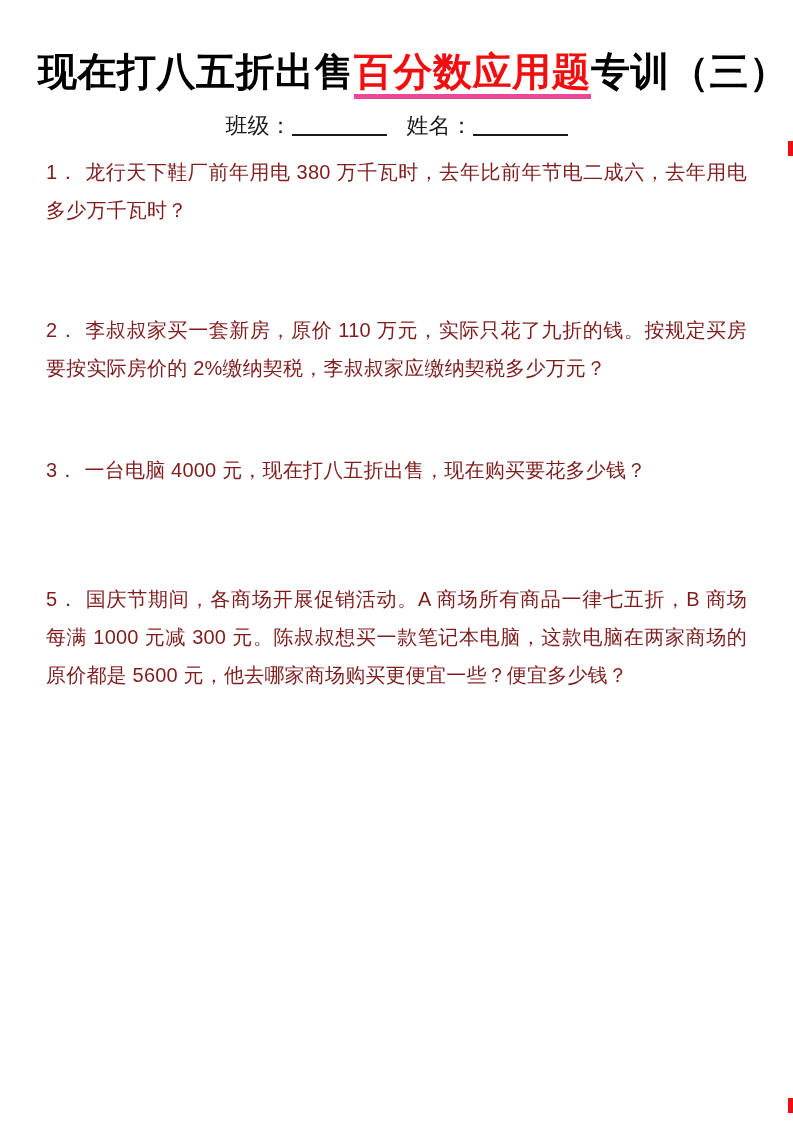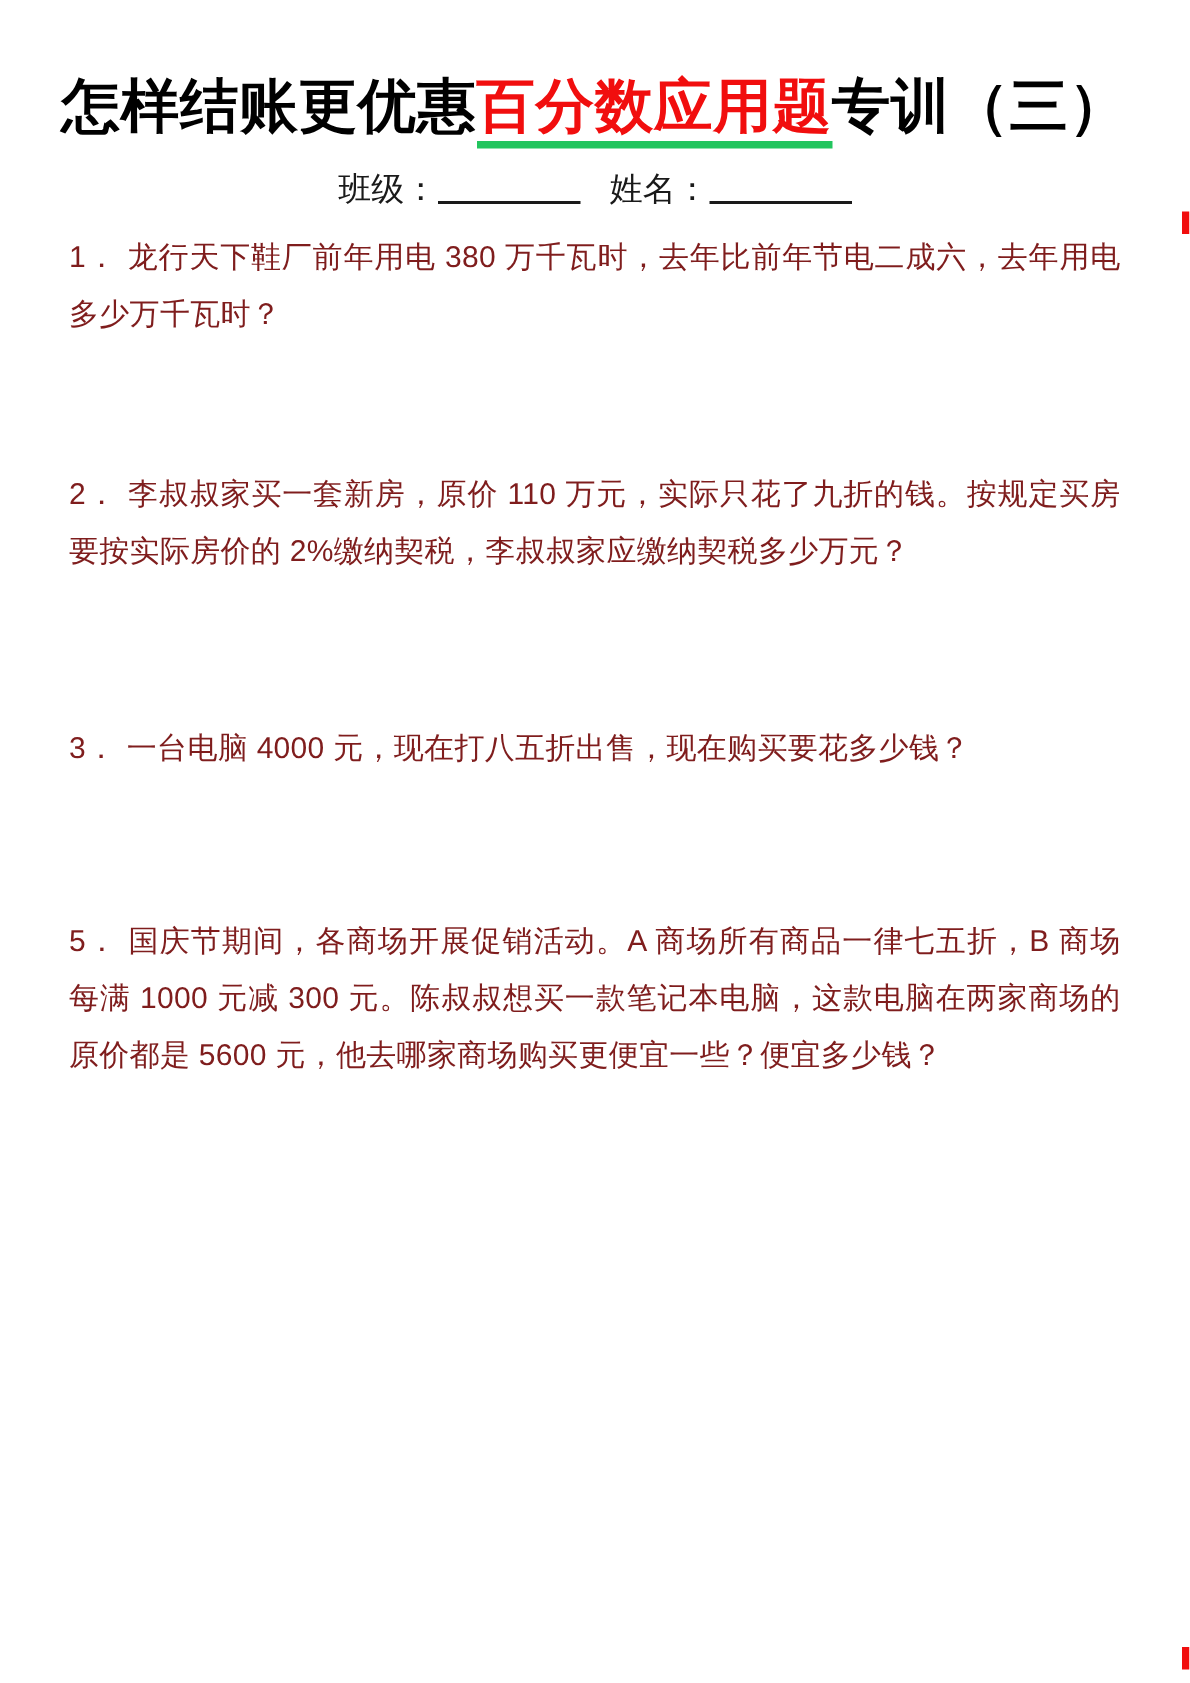--- a/index.html
+++ b/index.html
@@ -26,21 +26,21 @@
     font-size: 39px;
     font-weight: 700;
     color: #000000;
     line-height: 1.32;
     letter-spacing: 0.5px;
     white-space: nowrap;
     margin: 0 -8px;
   }
   .title .hl {
     color: #f10e0e;
-    border-bottom: 5px solid #22c55e;
+    border-bottom: 5px solid #ec4899;
     padding-bottom: 1px;
   }
   .meta {
     margin-top: 13px;
     text-align: center;
     font-size: 22px;
     line-height: 30px;
     color: #1a1a1a;
     white-space: nowrap;
   }
@@ -61,41 +61,41 @@
     font-size: 20px;
     line-height: 38px;
     color: #7f1d1d;
     text-align: justify;
     letter-spacing: 0.2px;
   }
   .q-num {
     margin-right: 7px;
   }
   .q1 { margin-top: 12px; margin-bottom: 82px; }
-  .q2 { margin-bottom: 93px; }
+  .q2 { margin-bottom: 64px; }
   .q3 { margin-bottom: 91px; }
   .q4 { margin-bottom: 87px; }
   .q5 { margin-bottom: 82px; }
   .q6 { margin-bottom: 0; }
   .edge-mark {
     position: absolute;
     right: 0;
     width: 5px;
     height: 15px;
     background: #f10e0e;
   }
   .edge-mark.top { top: 141px; }
   .edge-mark.bottom { top: 1098px; }
 </style>
 </head>
 <body>
 
 <div class="page">
 
-  <h1 class="title"><span>怎样结账更优惠</span><span class="hl">百分数应用题</span><span>专训（三）</span></h1>
+  <h1 class="title"><span>现在打八五折出售</span><span class="hl">百分数应用题</span><span>专训（三）</span></h1>
 
   <div class="meta">
     <span>班级：</span><span class="blank first"></span><span>姓名：</span><span class="blank"></span>
   </div>
 
   <div class="questions">
 
     <div class="question q1">
       <span class="q-num">1．</span><span>龙行天下鞋厂前年用电 380 万千瓦时，去年比前年节电二成六，去年用电多少万千瓦时？</span>
     </div>

